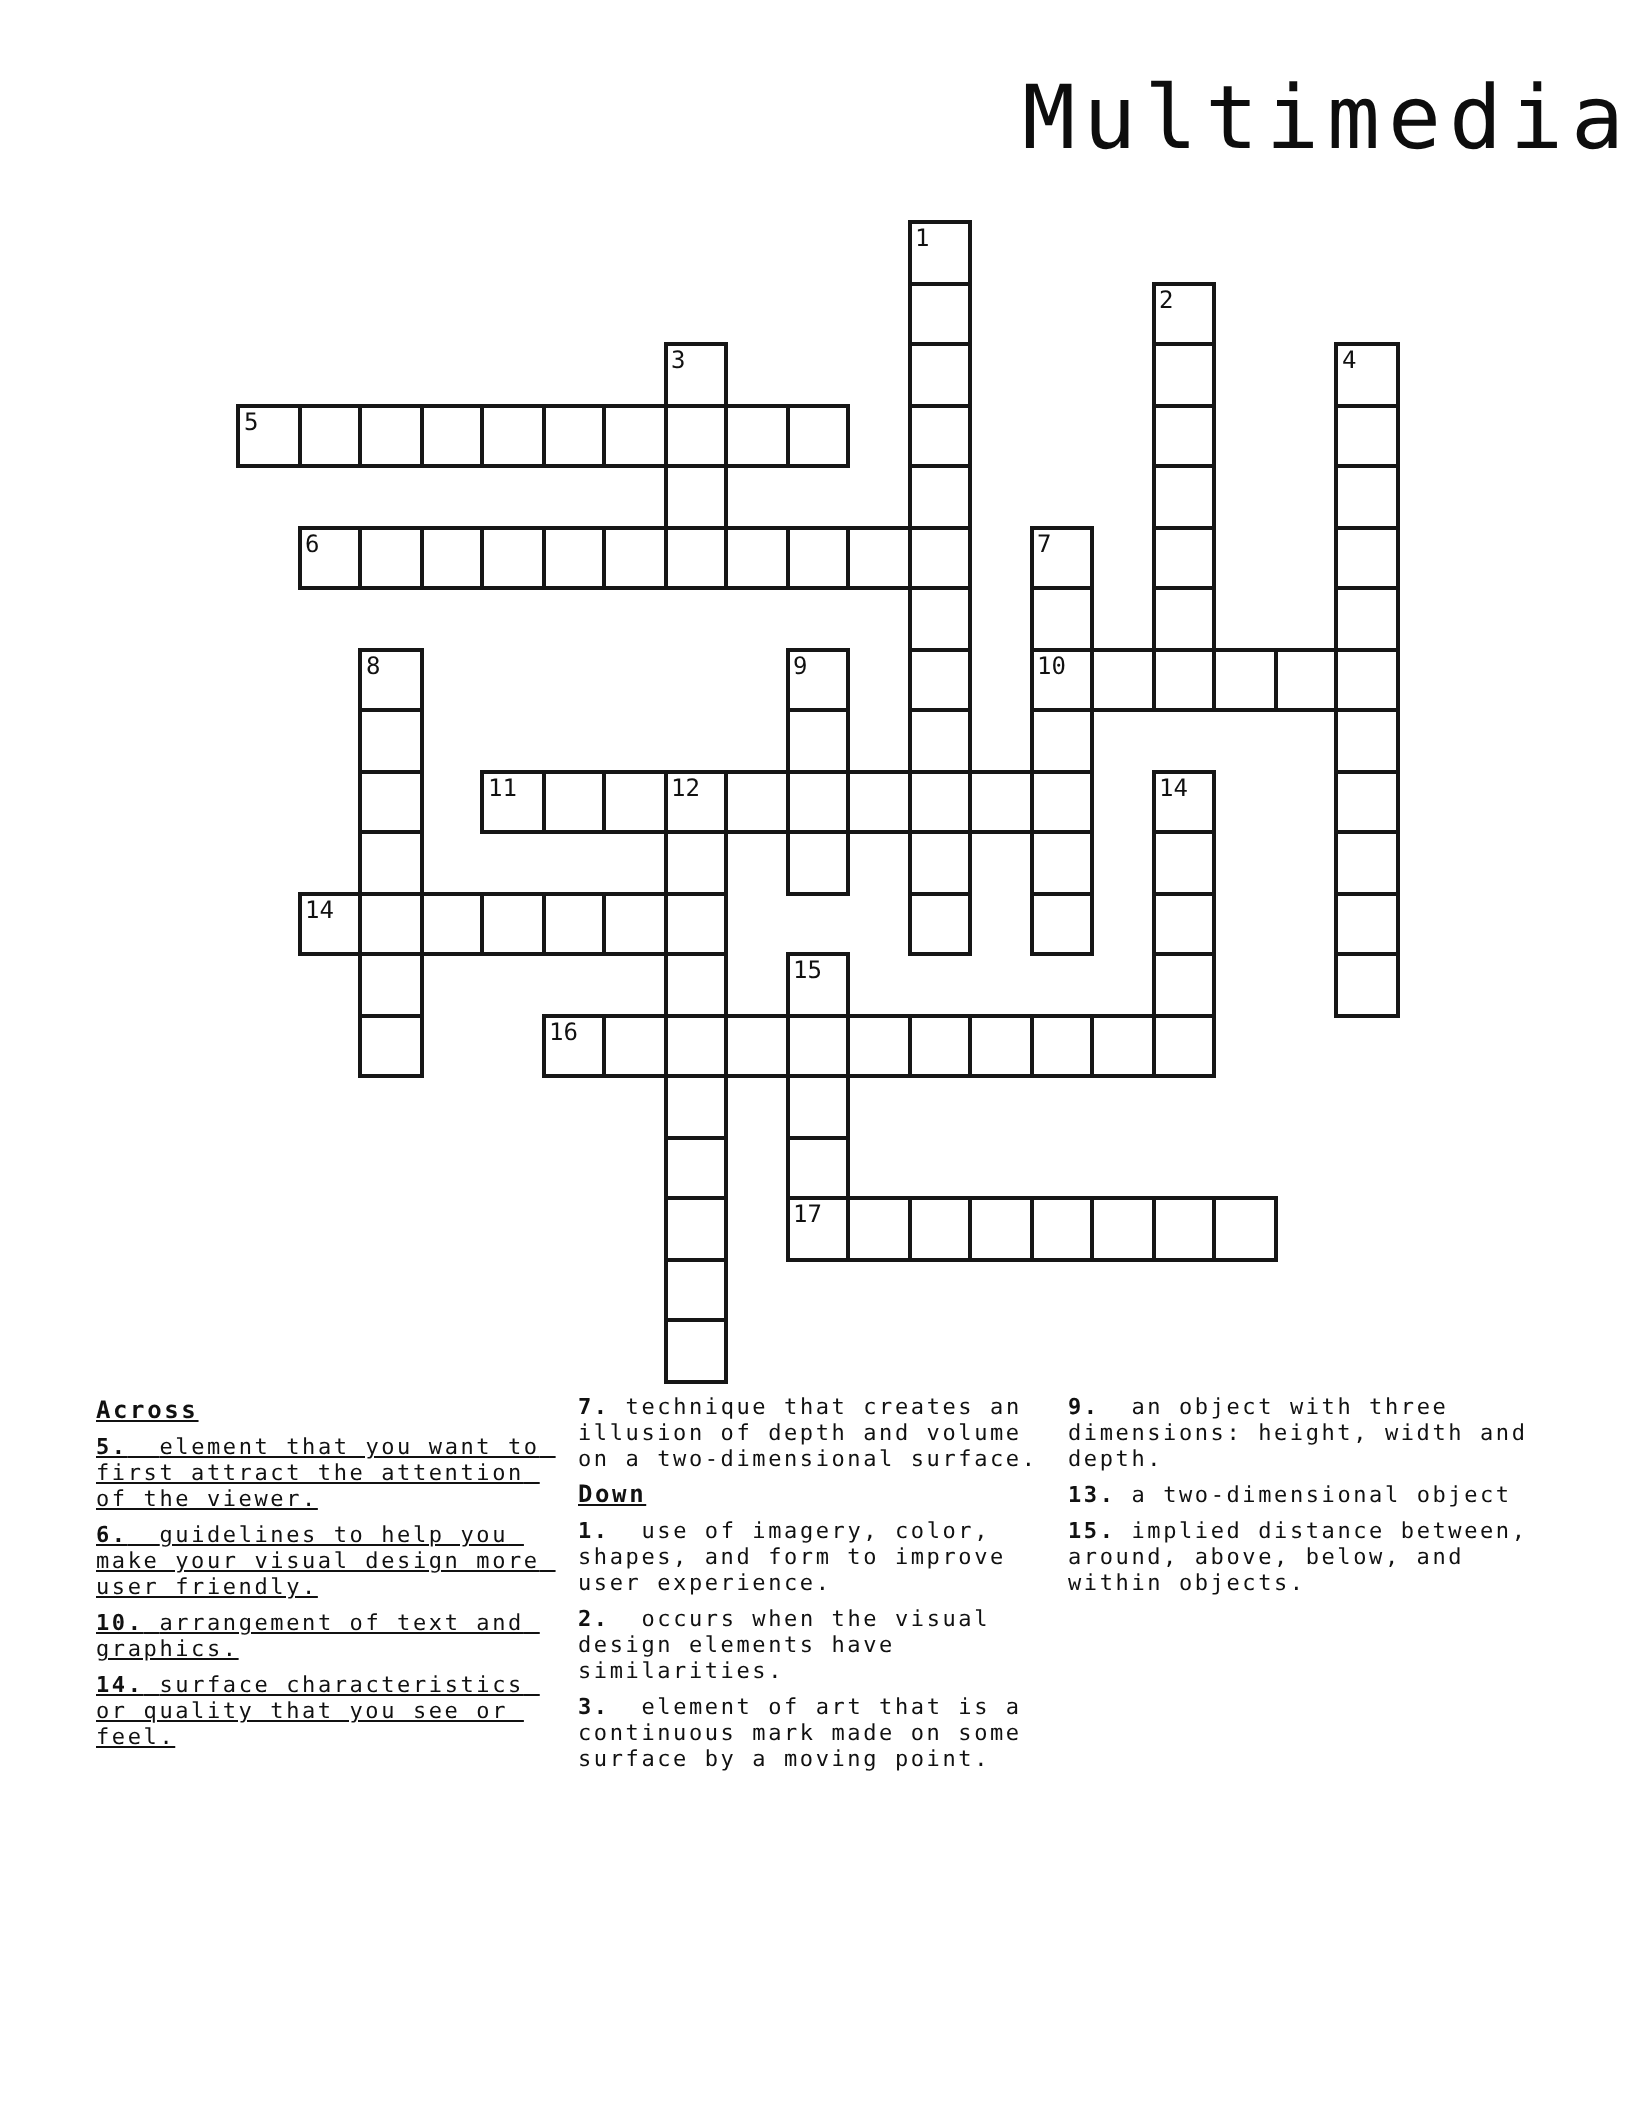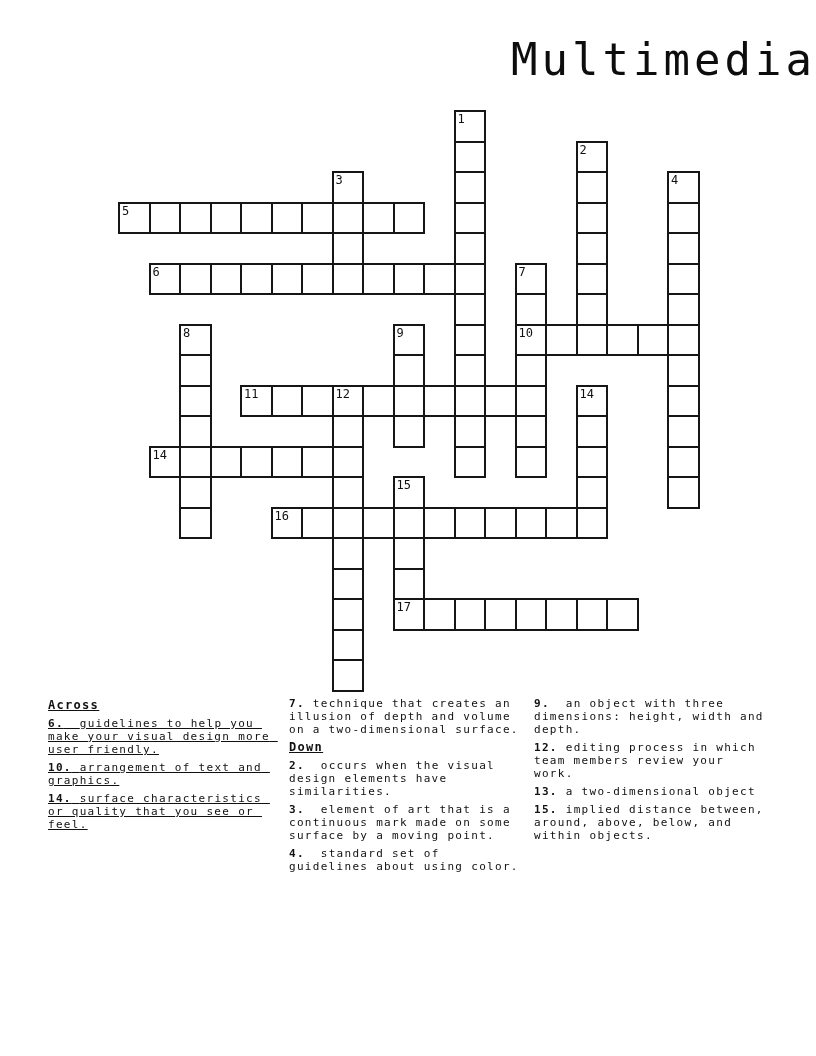--- a/index.html
+++ b/index.html
@@ -195,31 +195,31 @@
       <div class="cell" style="left: 335.5px; top: 488px; width: 32.5px; height: 32.5px;"></div>
       <div class="cell" style="left: 366px; top: 488px; width: 32.5px; height: 32.5px;"></div>
       <div class="cell" style="left: 396.5px; top: 488px; width: 32.5px; height: 32.5px;"></div>
       <div class="cell" style="left: 427px; top: 488px; width: 32.5px; height: 32.5px;"></div>
       <div class="cell" style="left: 457.5px; top: 488px; width: 32.5px; height: 32.5px;"></div>
       <div class="cell" style="left: 488px; top: 488px; width: 32.5px; height: 32.5px;"></div>
     </div>
   <div id="clues" class="clues">
       <div class="clue-col clue-col-1">
         <div class="clue-heading">Across</div>
+        <p class="clue"><b>5.</b>  <span>element that you want to first attract the attention of the viewer.</span></p>
         <p class="clue"><b>6.</b>  <span>guidelines to help you make your visual design more user friendly.</span></p>
         <p class="clue"><b>10.</b> <span>arrangement of text and graphics.</span></p>
         <p class="clue"><b>14.</b> <span>surface characteristics or quality that you see or feel.</span></p>
       </div>
       <div class="clue-col clue-col-2">
         <p class="clue"><b>7.</b> <span>technique that creates an illusion of depth and volume on a two-dimensional surface.</span></p>
         <div class="clue-heading">Down</div>
+        <p class="clue"><b>1.</b>  <span>use of imagery, color, shapes, and form to improve user experience.</span></p>
         <p class="clue"><b>2.</b>  <span>occurs when the visual design elements have similarities.</span></p>
         <p class="clue"><b>3.</b>  <span>element of art that is a continuous mark made on some surface by a moving point.</span></p>
-        <p class="clue"><b>4.</b>  <span>standard set of guidelines about using color.</span></p>
       </div>
       <div class="clue-col clue-col-3">
         <p class="clue"><b>9.</b>  <span>an object with three dimensions: height, width and depth.</span></p>
-        <p class="clue"><b>12.</b> <span>editing process in which team members review your work.</span></p>
         <p class="clue"><b>13.</b> <span>a two-dimensional object</span></p>
         <p class="clue"><b>15.</b> <span>implied distance between, around, above, below, and within objects.</span></p>
       </div>
     </div>
 </div>
 
 </body></html>

